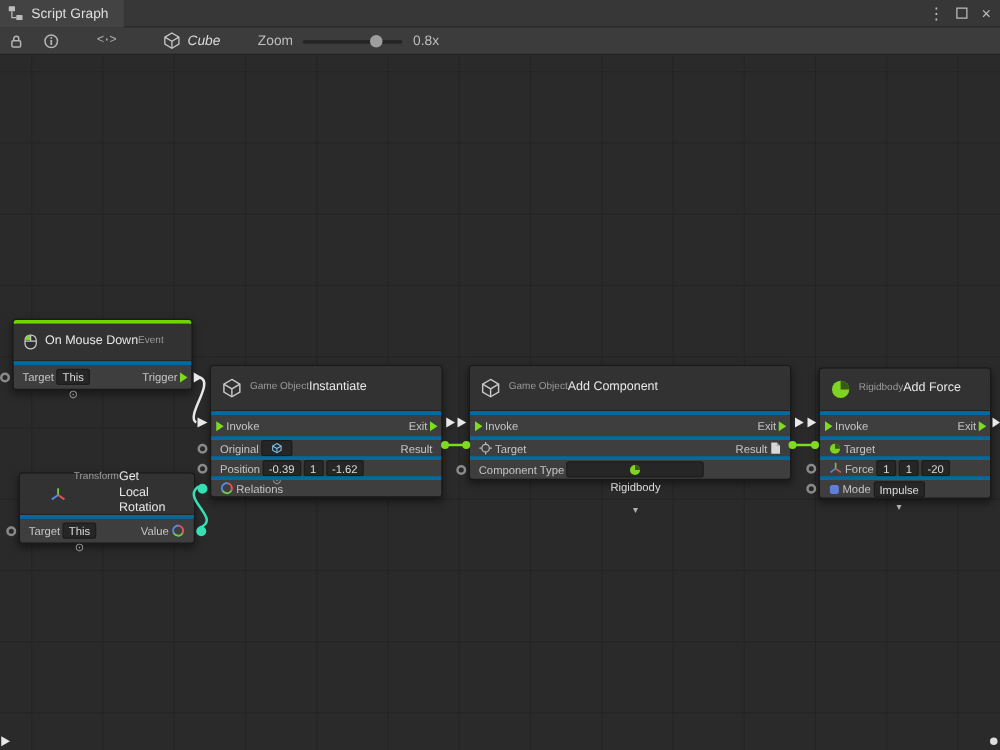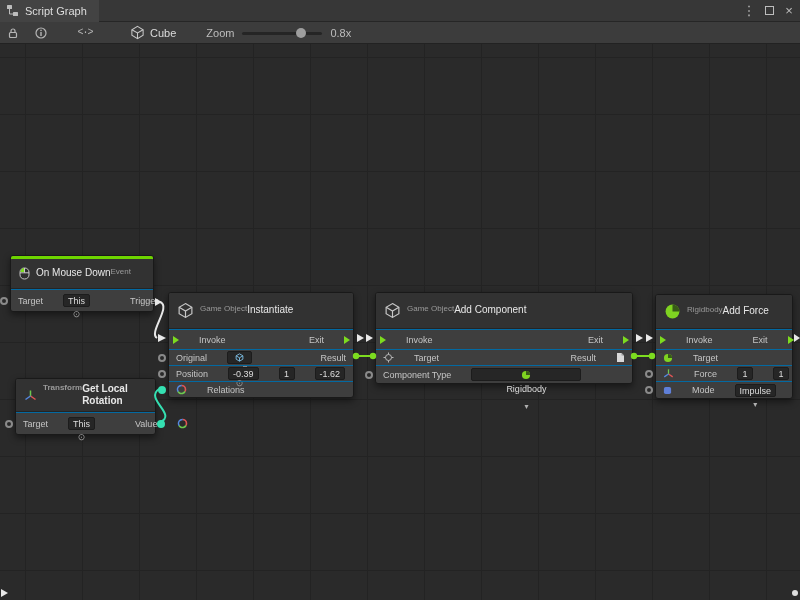--- a/index.html
+++ b/index.html
@@ -16,21 +16,21 @@
   .winbtn { width:18px; height:18px; display:flex; align-items:center; justify-content:center;
     color:#bdbdbd; font-size:13px; margin-right:2px; }
   .maxbox { width:9px; height:9px; border:1px solid #bdbdbd; display:inline-block; }
 
   
   .toolbar { position:absolute; top:22px; left:0; width:800px; height:22px;
     background:#3c3c3c; display:flex; align-items:center; border-bottom:1px solid #222;
     color:#c8c8c8; font-size:11px; }
   .tb-ic { display:flex; align-items:center; justify-content:center; width:22px; height:22px; }
   .tb-code { font-family:"Liberation Mono", monospace; font-size:10px; color:#b5b5b5; letter-spacing:-1px; }
-  .tb-graphname { display:flex; align-items:center; gap:5px; margin-left:34px; color:#dcdcdc; }
+  .tb-graphname { display:flex; align-items:center; gap:5px; margin-left:34px; color:#dcdcdc;font-style:italic; }
   .tb-zoom { display:flex; align-items:flex-start; gap:8px; margin-left:30px; color:#bdbdbd; }
   .slider { position:relative; width:80px; height:12px; }
   .slider .track { position:absolute; top:5px; left:0; width:80px; height:3px;
     background:#252525; border-radius:2px; }
   .slider .handle { position:absolute; top:1px; left:54px; width:10px; height:10px;
     border-radius:50%; background:#9e9e9e; }
   .tb-buttons { display:flex; align-items:center; margin-left:14px; gap:2px; }
   .tb-btn { padding:2px 6px; border-radius:2px; white-space:nowrap; color:#cccccc; }
   .tb-btn.active { background:#5a5a5a; color:#eee; }
   .tb-btn.disabled { color:#757575; }
@@ -54,22 +54,22 @@
 
   
   .node { position:absolute; z-index:2; background:#3e3e3e; border:1px solid #191919;
     border-radius:3px; box-shadow:0 3px 7px rgba(0,0,0,.45); color:#c5c5c5; font-size:9px; }
   .node-header { display:flex; align-items:center; gap:6px; padding:4px 8px;
     background:#323232; border-bottom:1px solid #242424; border-radius:2px 2px 0 0; }
   .hdr { display:flex; flex-direction:row; line-height:1.25; }
   .t-pri { color:#e8e8e8; font-size:10px; }
   .t-sec { color:#9a9a9a; font-size:8px; }
   .event-bar { height:3px; background:#6dd400; border-radius:2px 2px 0 0; }
-  .row { position:relative; display:flex; align-items:center; gap:20px;
-    padding:0 7px; height:16px; border-top:1px solid #0369a1; }
+  .row { position:relative; display:flex; align-items:center; gap:2px;
+    padding:0 7px; height:16px; border-top:3px solid #0369a1; }
   .row-flow { height:20px; }
   .row-big { height:22px; }
   .fspace { flex:1; }
   .lbl { color:#c5c5c5; white-space:nowrap; }
 
   .arrow { width:0; height:0; border-top:4px solid transparent; border-bottom:4px solid transparent;
     border-left:6px solid #7ddc1f; flex:0 0 auto; }
   .arrow.in { margin-left:-3px; }
   .arrow.out { margin-right:-4px; }
 
@@ -168,21 +168,21 @@
           <span>This</span>
           <span class="picker">⊙</span>
         </span>
         <span class="fspace"></span>
         <span class="lbl">Trigger</span>
         <span class="arrow out"></span>
       </div>
     </div>
 
     <div class="node" style="left:15px; top:334px; width:141px;">
-      <div class="node-header" style="height:33px; padding:2px 8px;font-weight:bold;">
+      <div class="node-header" style="height:33px; padding:2px 24px;">
         <svg class="ic" width="13" height="13" viewBox="0 0 13 13">
           <path d="M6.5 7 V1.5" stroke="#6ec94e" stroke-width="1.5"></path>
           <path d="M6.5 7 L11.5 10.5" stroke="#e05555" stroke-width="1.5"></path>
           <path d="M6.5 7 L1.5 10.5" stroke="#5588e0" stroke-width="1.5"></path>
         </svg>
         <div class="hdr">
           <span class="t-sec">Transform</span>
           <span class="t-pri">Get Local Rotation</span>
         </div>
       </div>

